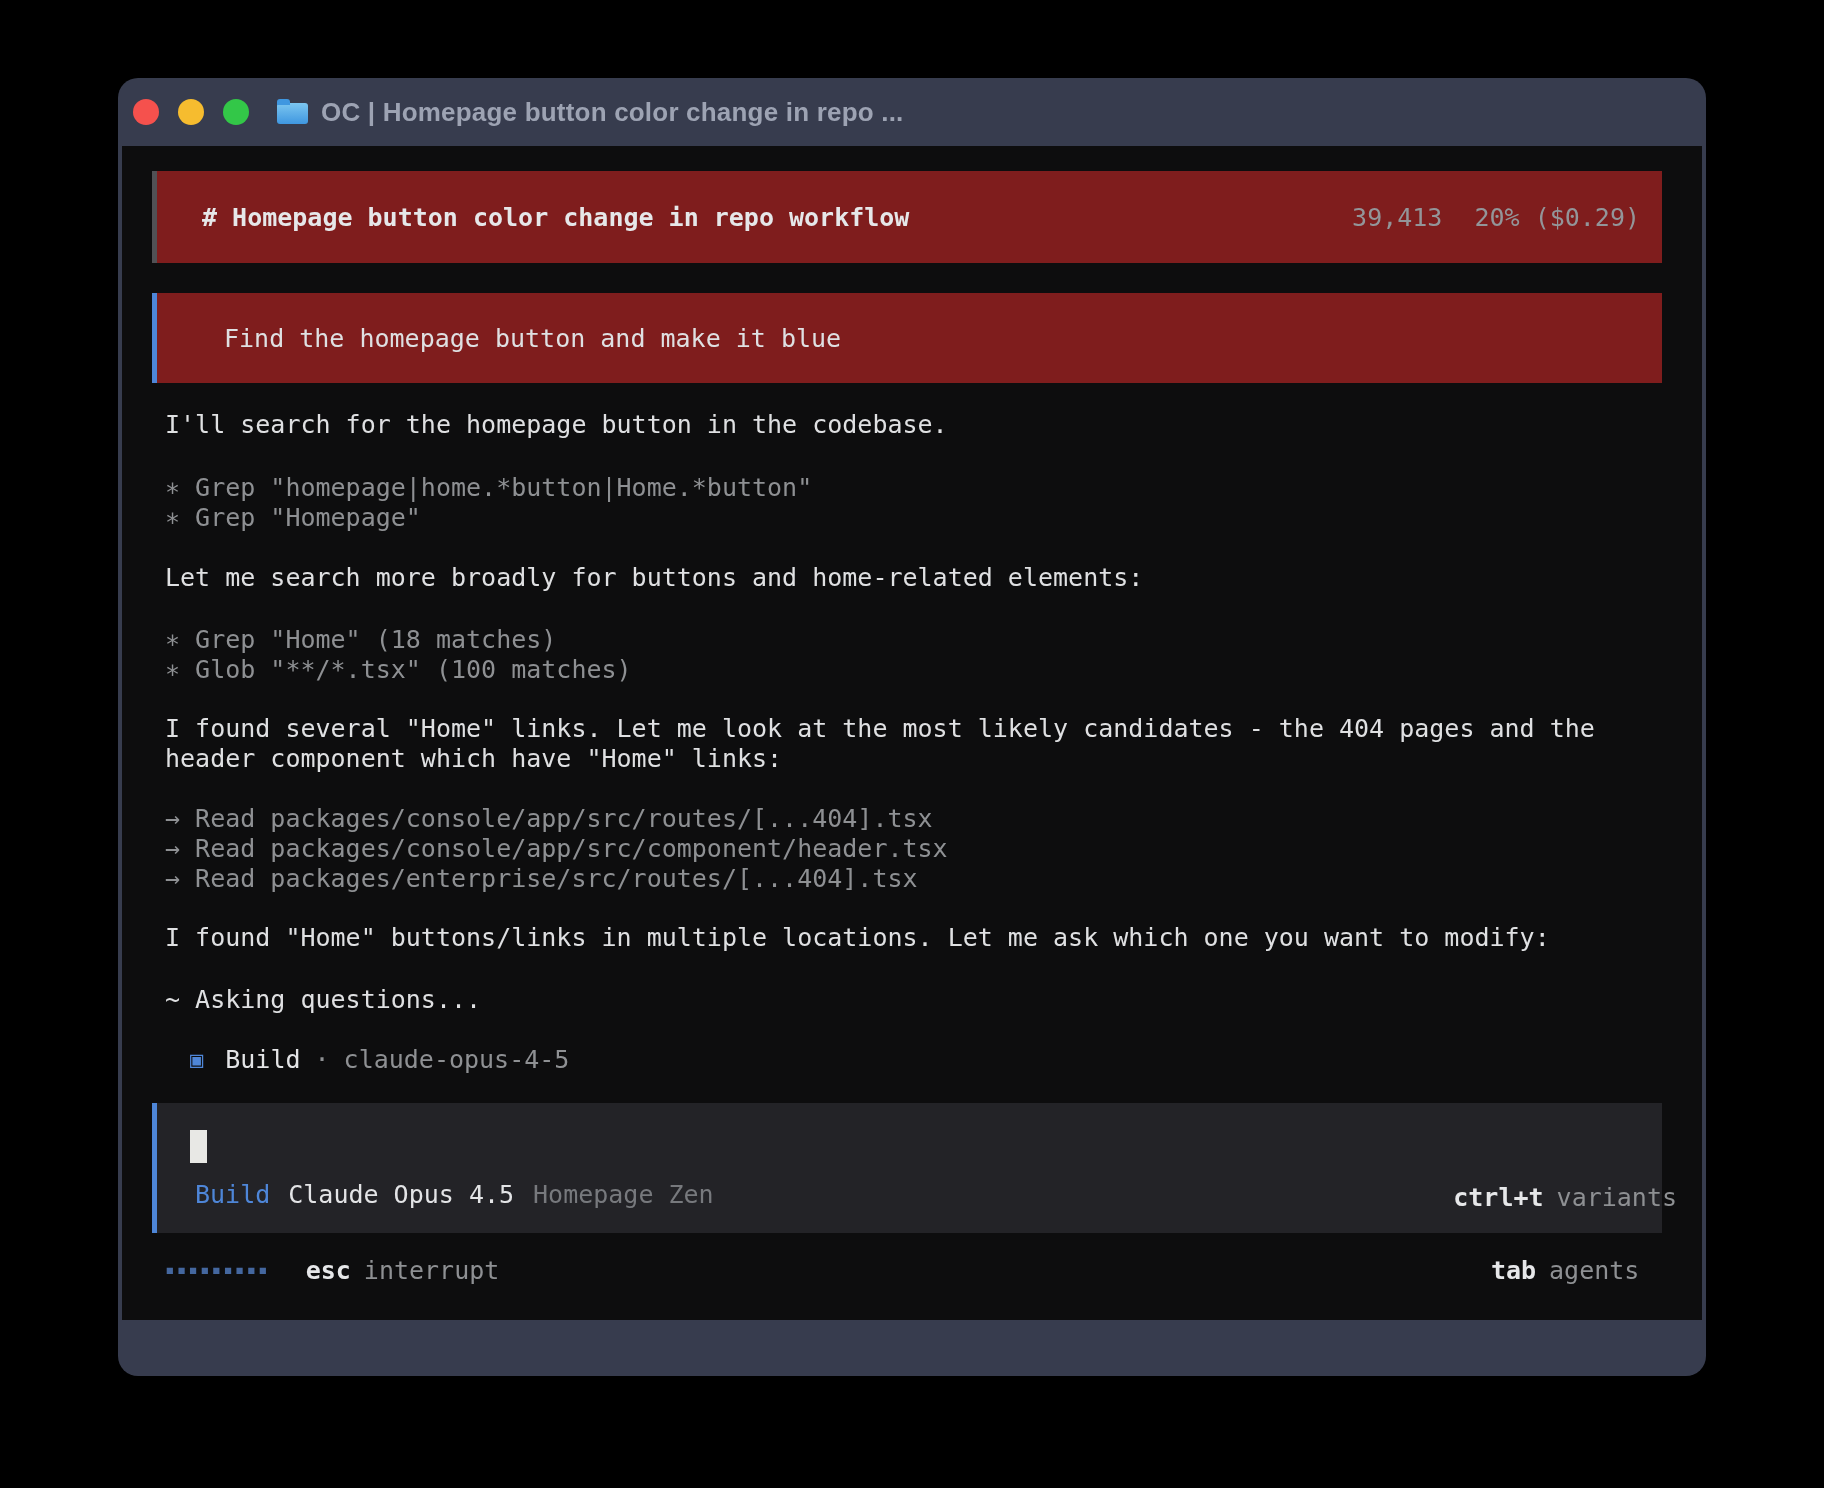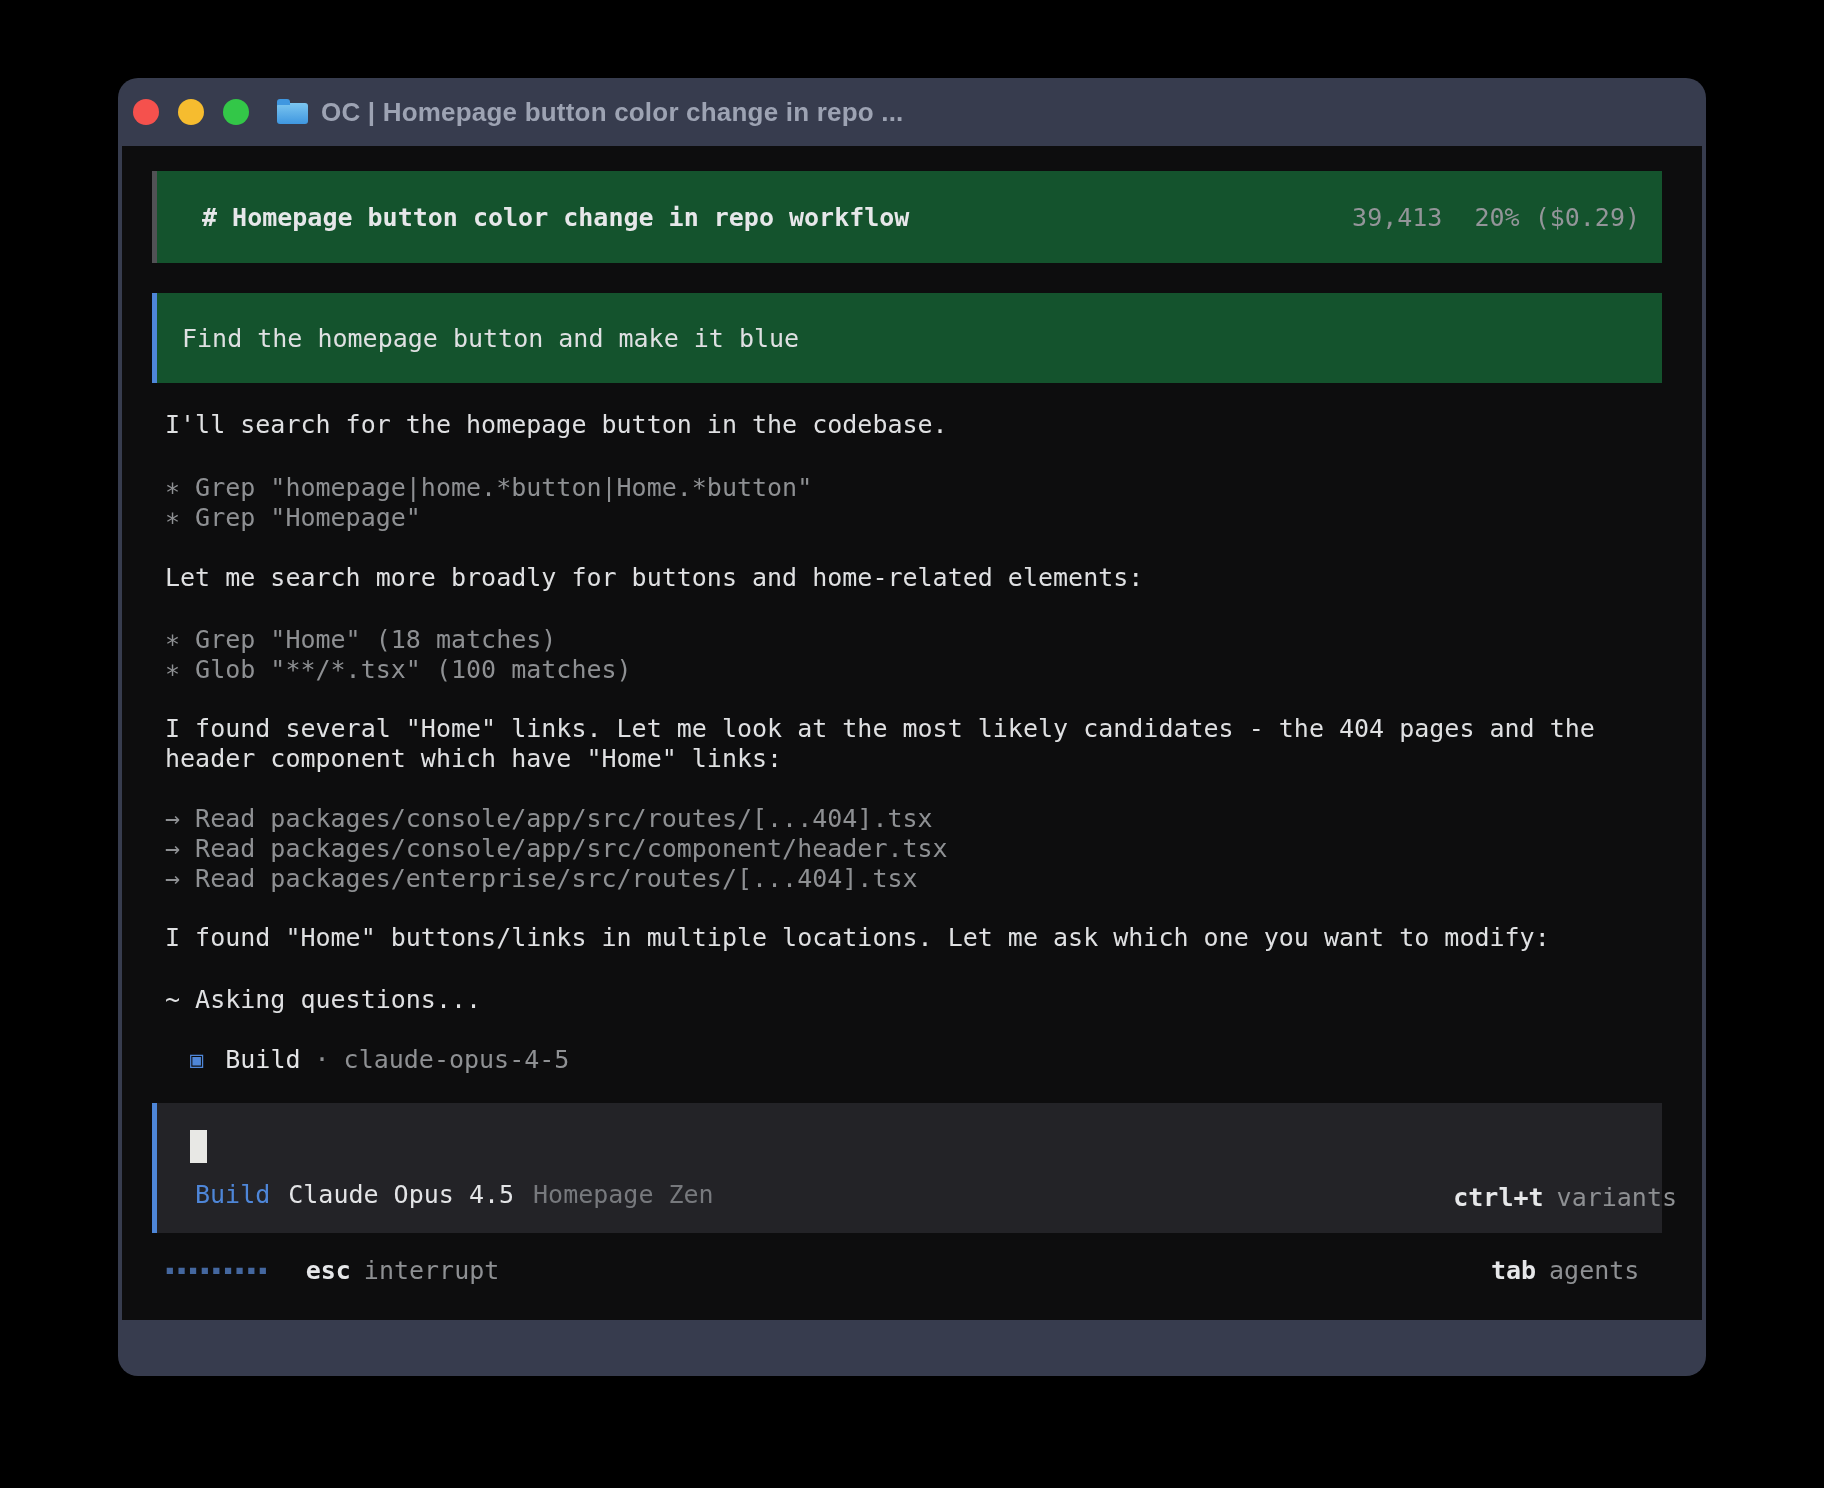--- a/index.html
+++ b/index.html
@@ -32,33 +32,33 @@
     margin-left:13px; font-family:"Liberation Sans", sans-serif;
     font-weight:bold; font-size:26px; color:#9da3b3; letter-spacing:0.2px;
   }
 
   .content {
     position:absolute; top:68px; left:4px; right:4px; bottom:56px;
     background:#0d0d0e; overflow:hidden;
   }
 
   .card {
-    position:absolute; left:30px; width:1510px; background:#14532d;
+    position:absolute; left:30px; width:1510px; background:#7f1d1d;
   }
   .session-header {
     top:25px; height:92px; border-left:5px solid #515155;
     display:flex; align-items:center; justify-content:space-between;
     padding:0 22px 0 45px;
   }
   .session-title { color:#e6e7e9; font-weight:bold; font-size:25px; }
   .session-meta { color:#939599; font-size:25px; display:flex; gap:32px; }
 
   .user-msg {
     top:147px; height:90px; border-left:5px solid #4e86d8;
-    display:flex; align-items:center; padding-left:25px;
+    display:flex; align-items:center; padding-left:67px;
     color:#dfe0e2; font-size:25px;
   }
 
   .line {
     position:absolute; left:43px; height:30px; line-height:30px;
     font-size:25px; white-space:pre; color:#dfe0e2;
   }
   .line.tool { color:#8e9093; }
 
   .agent-row {

